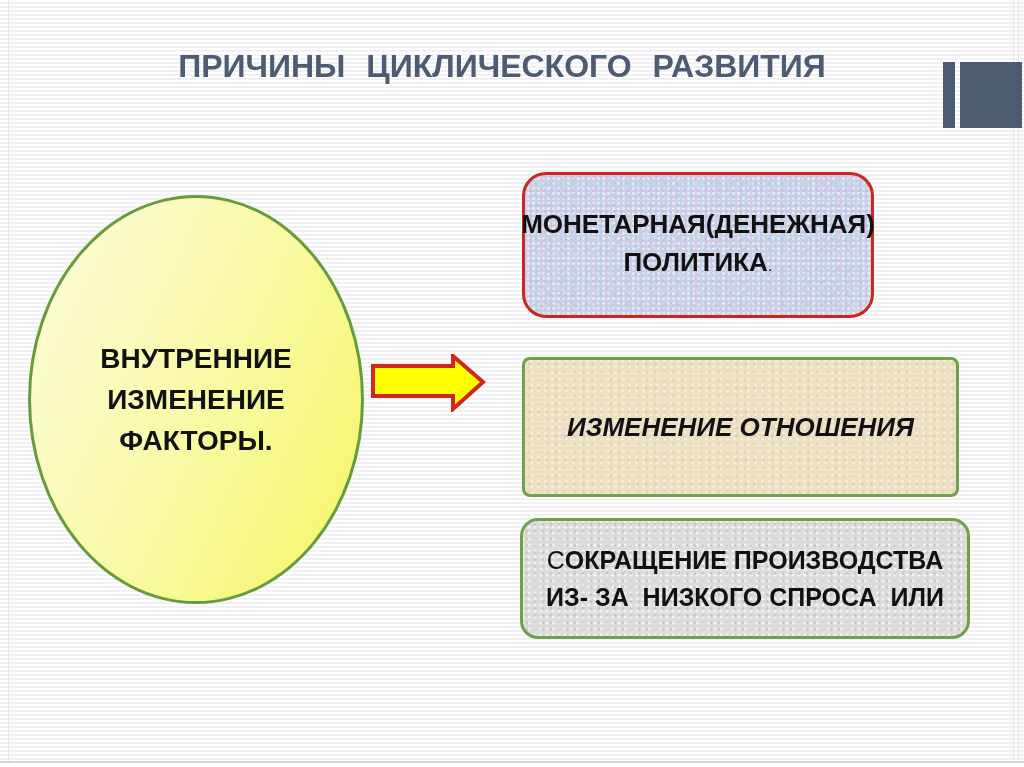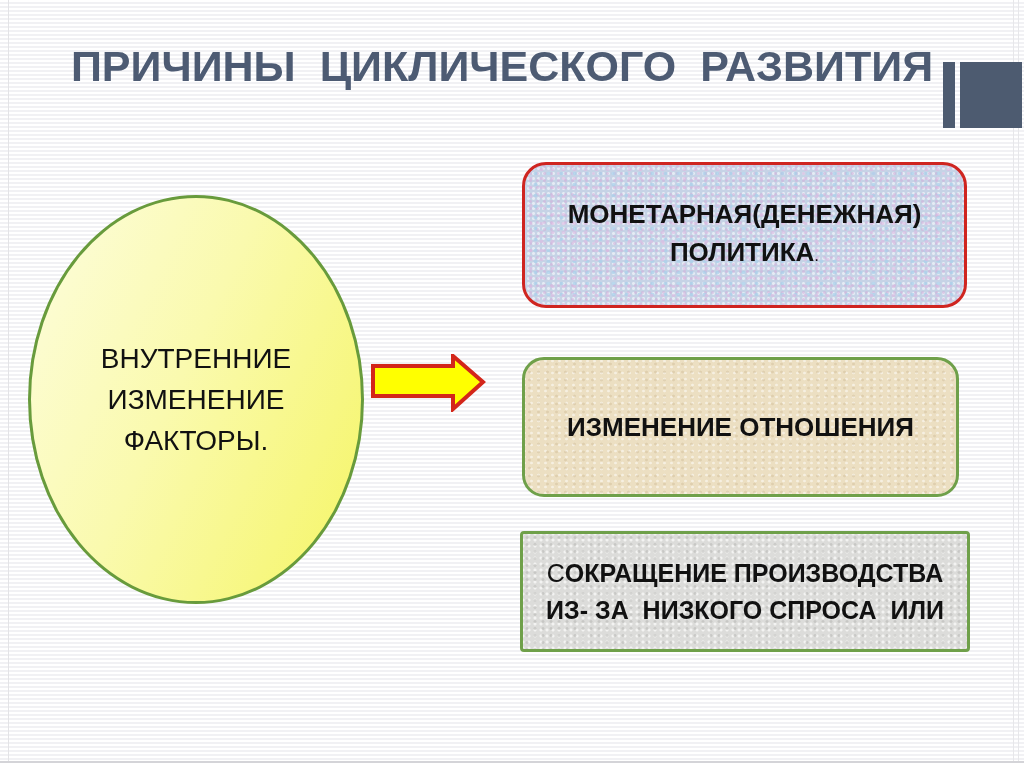--- a/index.html
+++ b/index.html
@@ -10,80 +10,80 @@
   }
   .edge-left{position:absolute;left:8px;top:0;width:1px;height:767px;background:#e3e3e6;}
   .edge-right-1{position:absolute;left:1013px;top:0;width:1px;height:767px;background:#e7e7ea;}
   .edge-right-2{position:absolute;left:1018px;top:0;width:1px;height:767px;background:#e7e7ea;}
   .edge-bottom{position:absolute;left:0;top:761px;width:1024px;height:2px;background:#d4d4d8;}
   .below-bottom{position:absolute;left:0;top:763px;width:1024px;height:4px;background:#ffffff;}
 
   .title{
     position:absolute;left:62px;top:46px;width:880px;
     text-align:center;color:#4d5b73;font-weight:700;
-    font-size:43px;line-height:41px;letter-spacing:0px;word-spacing:12px;
+    font-size:32px;line-height:41px;letter-spacing:0px;word-spacing:12px;
   }
   .accent-bar{position:absolute;left:943px;top:62px;width:12px;height:66px;background:#4d5b70;}
   .accent-square{position:absolute;left:960px;top:62px;width:62px;height:66px;background:#4d5b70;}
 
   .ellipse{
     position:absolute;left:28px;top:195px;width:330px;height:403px;
     border:3px solid #689b3c;border-radius:50%;
     background:linear-gradient(115deg,#fdfdde 0%,#fafaae 45%,#f5f564 100%);
     display:flex;align-items:center;justify-content:center;
   }
   .ellipse-text{
-    text-align:center;color:#111;font-weight:400;
+    text-align:center;color:#111;font-weight:700;
     font-size:28px;line-height:41px;
   }
 
   .arrow-svg{position:absolute;left:371px;top:354px;width:115px;height:58px;}
 
   .box{
     position:absolute;box-sizing:border-box;
     display:flex;flex-direction:column;align-items:center;justify-content:center;
     text-align:center;color:#111;font-weight:700;
   }
   .box .bline{white-space:pre;}
   .box1{
-    left:522px;top:162px;width:445px;height:146px;
+    left:522px;top:172px;width:352px;height:146px;
     border:3px solid #cf2520;border-radius:24px;
     font-size:26px;line-height:38px;
     background-color:#c6d3e6;
     background-image:
       radial-gradient(rgba(222,186,226,0.60) 1.5px,transparent 2.5px),
       radial-gradient(rgba(168,208,234,0.70) 1.5px,transparent 2.5px),
       radial-gradient(rgba(210,170,215,0.50) 1px,transparent 2px),
       radial-gradient(rgba(255,255,255,0.55) 1px,transparent 2px);
     background-size:11px 9px,13px 11px,7px 7px,5px 5px;
     background-position:0 0,4px 3px,2px 5px,1px 1px;
   }
   .box1 .dot{font-size:17px;font-weight:400;}
   .box2{
     left:522px;top:357px;width:437px;height:140px;
-    border:3px solid #6fa04a;border-radius:22px;
+    border:3px solid #6fa04a;border-radius:8px;
     font-size:26px;line-height:40px;
     background-color:#ecdfc2;
     background-image:
       radial-gradient(rgba(198,176,138,0.35) 1px,transparent 2px),
       radial-gradient(rgba(255,255,255,0.5) 1px,transparent 2px);
     background-size:9px 8px,7px 6px;
     background-position:0 0,3px 4px;
+    font-style:italic;
   }
   .box3{
     left:520px;top:518px;width:450px;height:121px;
-    border:3px solid #6fa04a;border-radius:4px;
+    border:3px solid #6fa04a;border-radius:18px;
     font-size:25px;line-height:37px;
     background-color:#dcdcda;
     background-image:
       radial-gradient(rgba(173,173,170,0.45) 1px,transparent 2px),
       radial-gradient(rgba(255,255,255,0.65) 1px,transparent 2px);
     background-size:8px 7px,6px 6px;
     background-position:0 0,3px 3px;
-    margin-top:13px;
   }
   .box3 .lead{font-weight:400;}
 </style>
 </head>
 <body>
 
 <div class="edge-left"></div>
 <div class="edge-right-1"></div>
 <div class="edge-right-2"></div>
 <div class="edge-bottom"></div>

